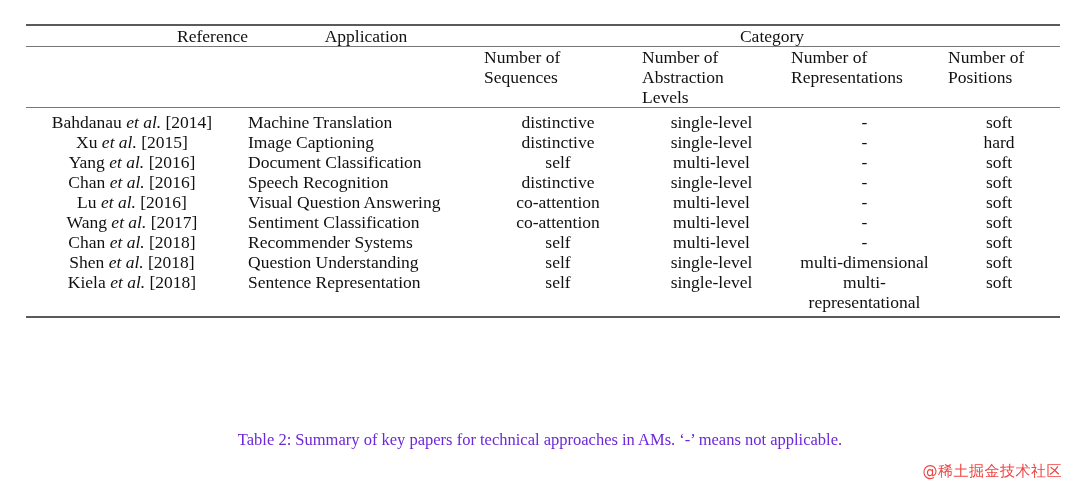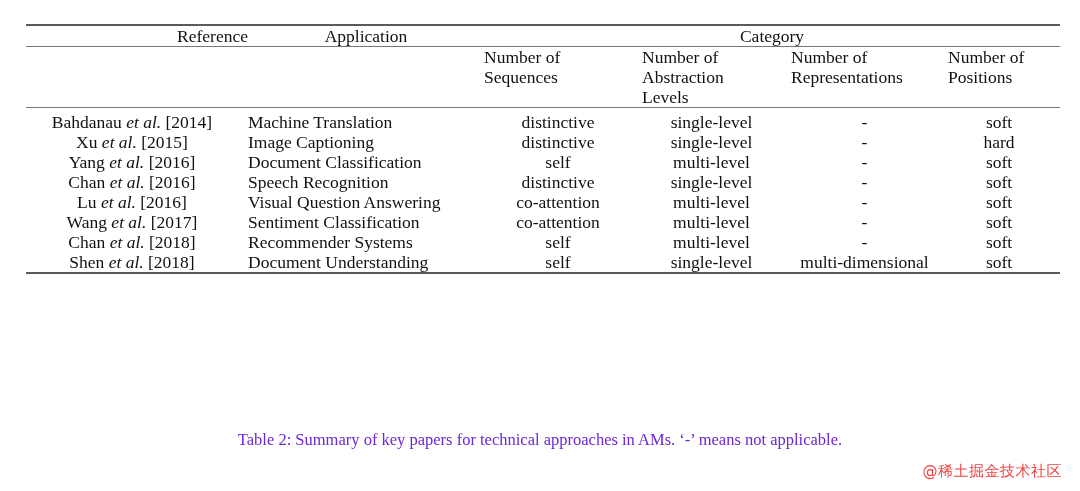--- a/index.html
+++ b/index.html
@@ -245,24 +245,32 @@
           <tr>
             <td class="ref-cell"><span>Chan</span> <span class="it">et al.</span> <span>[2018]</span></td>
             <td class="app-cell">Recommender Sys­tems</td>
             <td>self</td>
             <td>multi-level</td>
             <td class="rep-cell">-</td>
             <td>soft</td>
           </tr>
           <tr>
             <td class="ref-cell"><span>Shen</span> <span class="it">et al.</span> <span>[2018]</span></td>
-            <td class="app-cell">Document Understand­ing</td>
+            <td class="app-cell">Question Understand­ing</td>
             <td>self</td>
             <td>single-level</td>
             <td class="rep-cell">multi-dimensional</td>
+            <td>soft</td>
+          </tr>
+          <tr class="last-row">
+            <td class="ref-cell"><span>Kiela</span> <span class="it">et al.</span> <span>[2018]</span></td>
+            <td class="app-cell">Sentence Representa­tion</td>
+            <td>self</td>
+            <td>single-level</td>
+            <td class="rep-cell">multi-representational</td>
             <td>soft</td>
           </tr>
         </tbody>
     </table>
 
     <div class="rule"></div>
   </div>
 
   <div class="caption">Table 2: Summary of key papers for technical approaches in AMs. ‘-’ means not applicable.</div>
   <div class="watermark">@稀土掘金技术社区</div>

